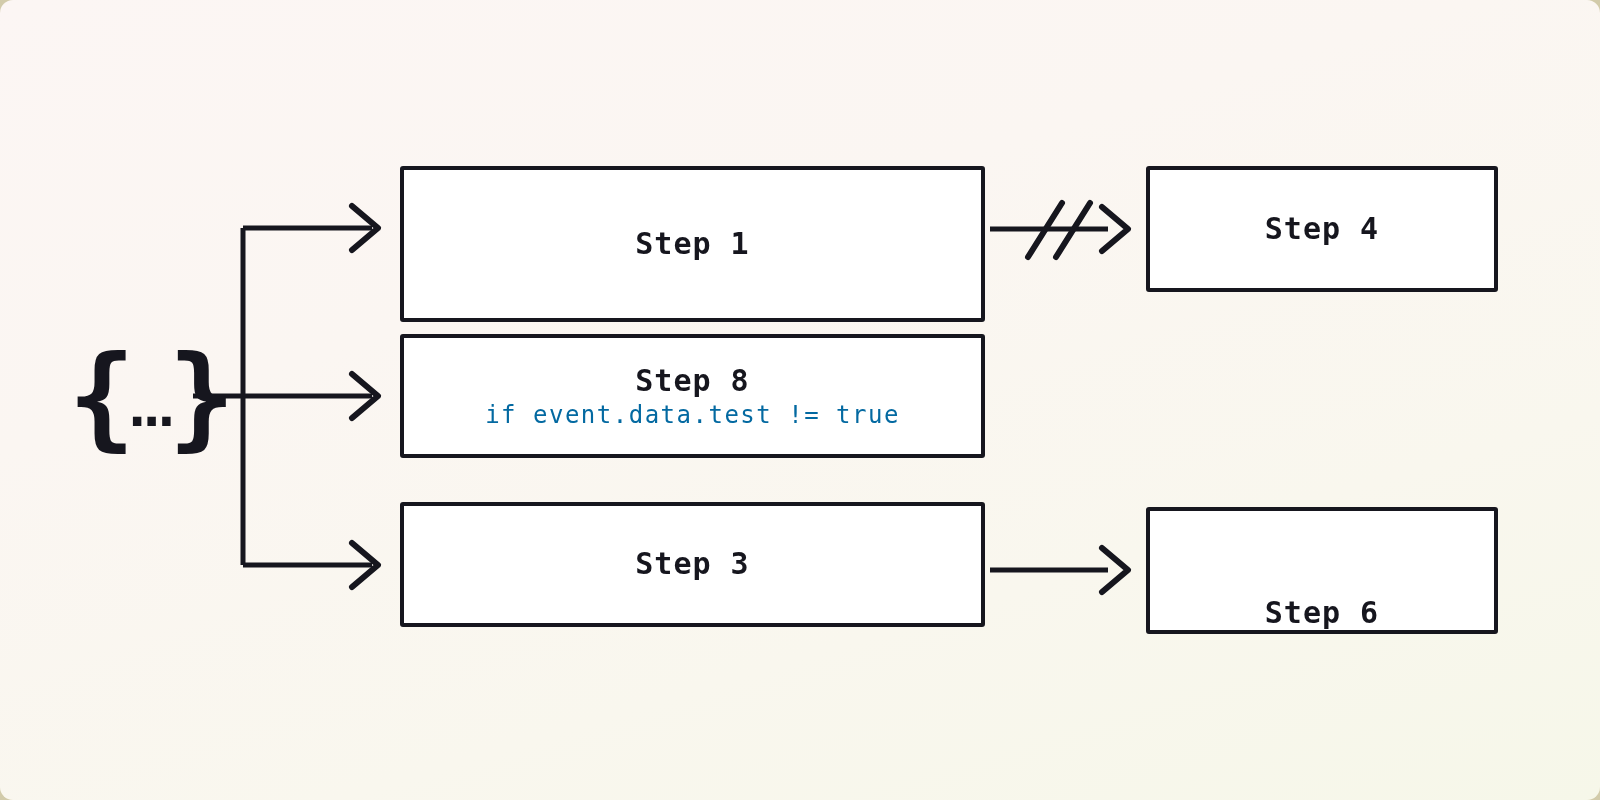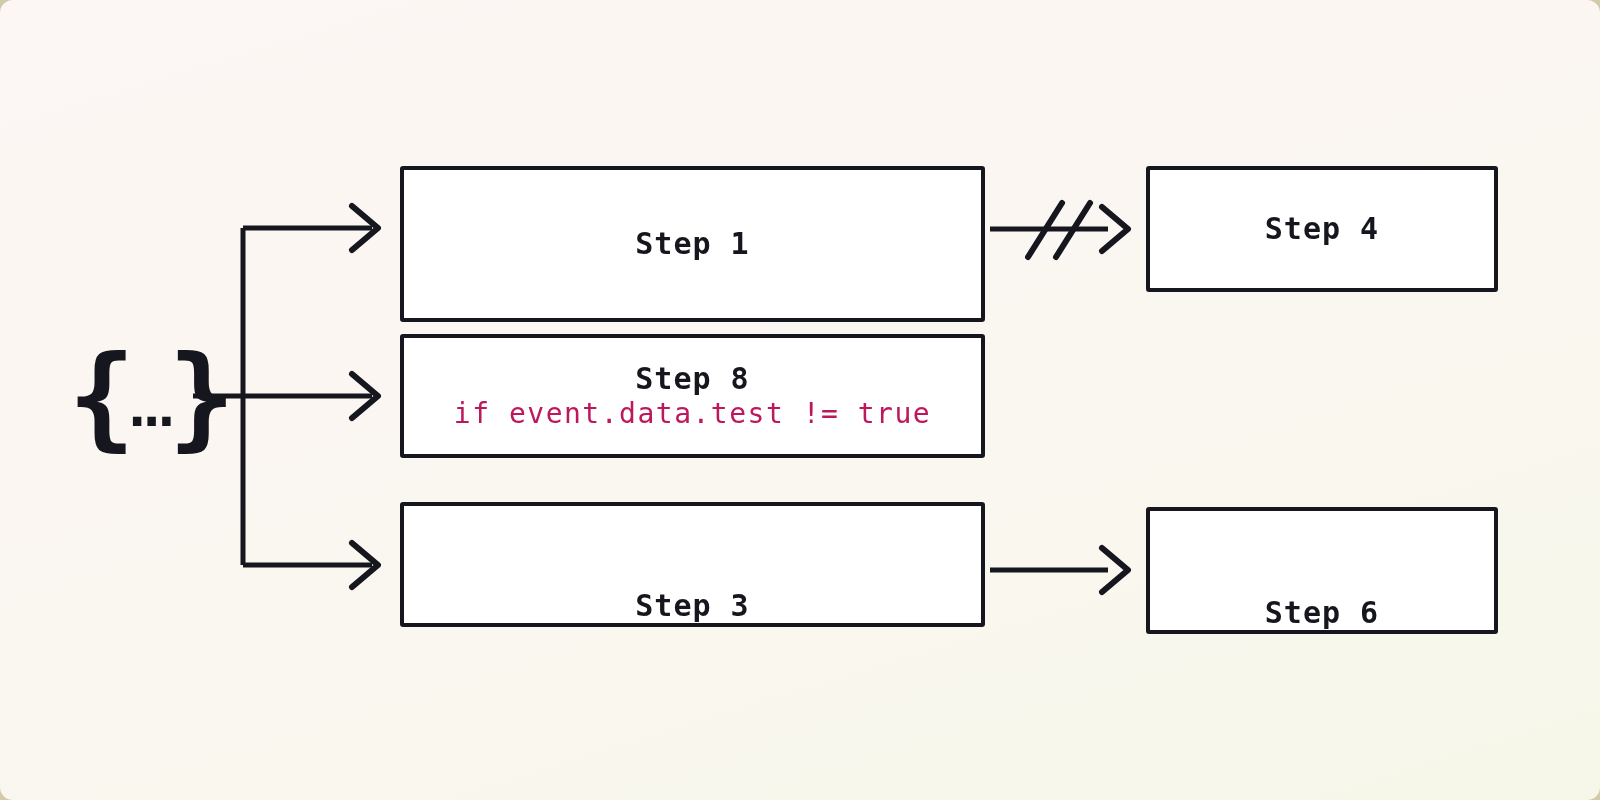--- a/index.html
+++ b/index.html
@@ -39,29 +39,29 @@
     color: #16161e;
   }
   .node .label {
     font-weight: bold;
     font-size: 30px;
     letter-spacing: 1px;
     line-height: 1.15;
   }
   .node .condition {
     font-weight: normal;
-    font-size: 28px;
+    font-size: 24px;
     letter-spacing: 1.5px;
-    color: #be185d;
+    color: #0369a1;
     margin-top: 3px;
     line-height: 1.1;
   }
   #node-step-1 { left: 400px; top: 166px; width: 585px; height: 156px; }
   #node-step-2 { left: 400px; top: 334px; width: 585px; height: 124px; }
-  #node-step-3 { left: 400px; top: 502px; width: 585px; height: 125px; justify-content: flex-end; }
+  #node-step-3 { left: 400px; top: 502px; width: 585px; height: 125px; }
   #node-step-5 { left: 1146px; top: 166px; width: 352px; height: 126px; }
   #node-step-6 { left: 1146px; top: 507px; width: 352px; height: 127px; justify-content: flex-end; }
 
   .source-symbol {
     position: absolute;
     left: 68px;
     top: 344px;
     height: 104px;
     display: flex;
     align-items: center;

